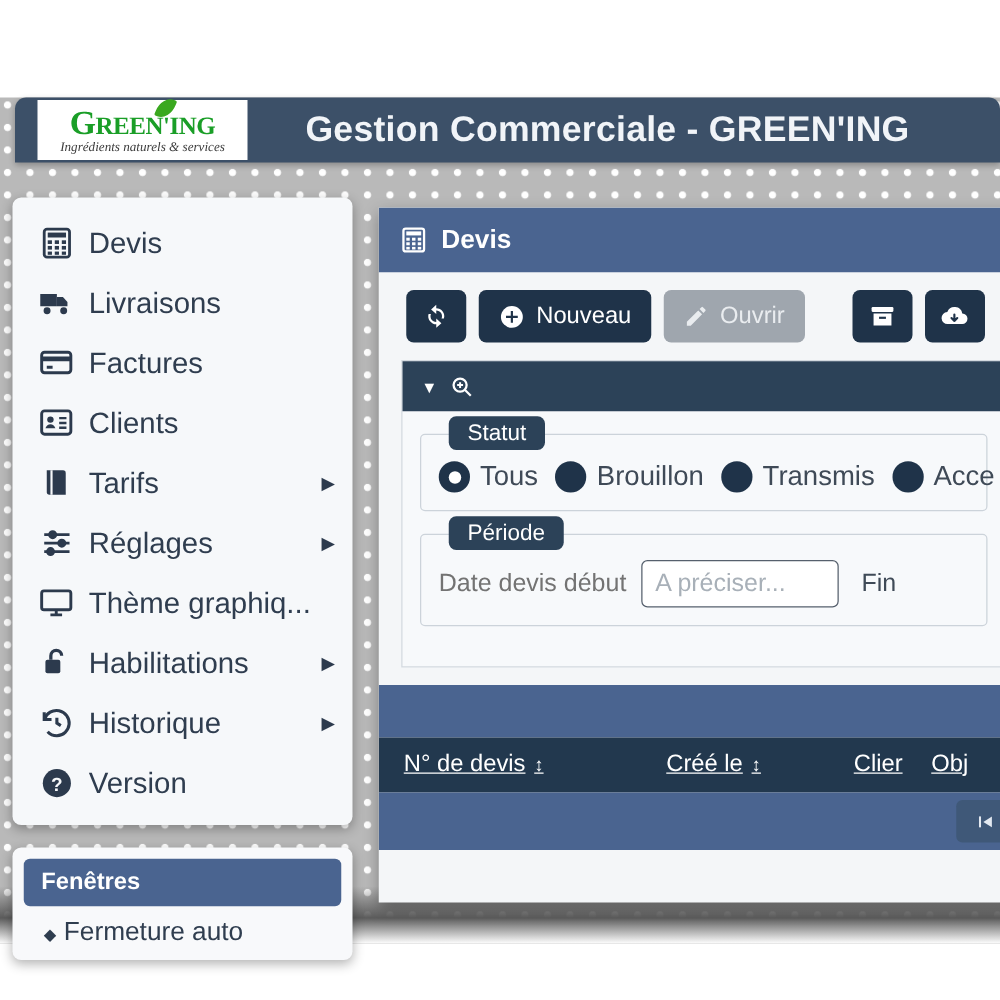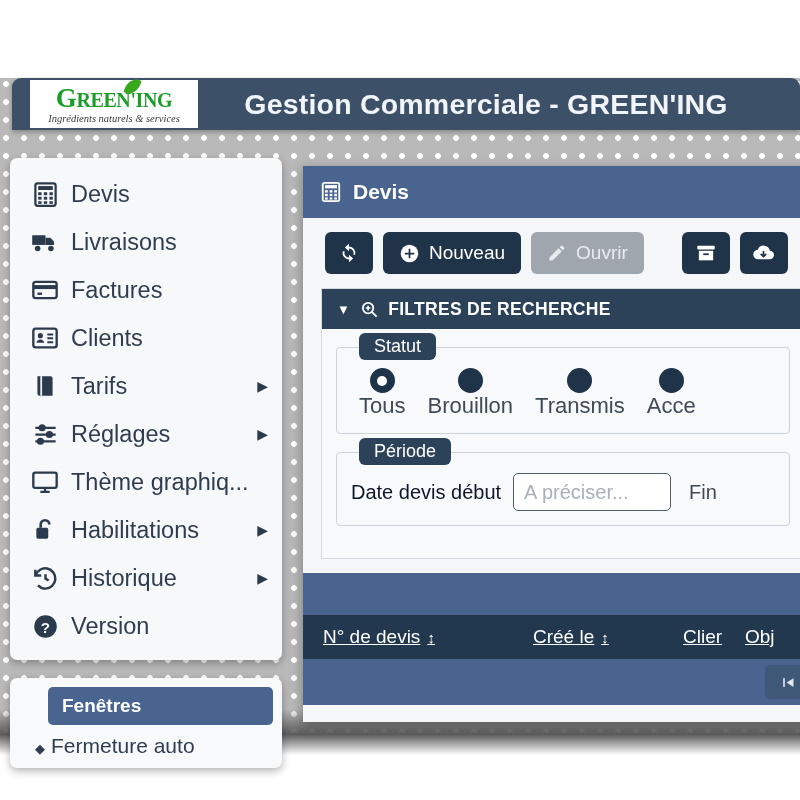--- a/index.html
+++ b/index.html
@@ -139,21 +139,20 @@
   }
   .fenetres-head {
     background: #4a6490;
     color: #ffffff;
     border-radius: 5px;
     height: 38px;
     display: flex; align-items: center;
     padding-left: 14px;
     font-size: 19px;
     font-weight: bold;
-    margin-left: 29px;
   }
   .fenetres-item {
     margin-top: 9px;
     padding-left: 16px;
     font-size: 21px;
     color: #2f3d4f;
     white-space: nowrap;
   }
   .fenetres-item .bullet { font-size: 13px; margin-right: 6px; }
 
@@ -233,41 +232,41 @@
     position: absolute;
     top: -15px; left: 22px;
     background: #2c4258;
     color: #ffffff;
     font-size: 18px;
     border-radius: 6px;
     padding: 3px 15px;
     white-space: nowrap;
   }
   .radio-row { display: flex; align-items: center; white-space: nowrap; }
-  .radio-opt { display: flex; align-items: center; margin-right: 6px; cursor: pointer; flex-direction: column; }
+  .radio-opt { display: flex; align-items: flex-end; margin-right: 6px; cursor: pointer; }
   .radio-dot {
     width: 25px; height: 25px;
     border-radius: 50%;
     background: #1f3349;
     flex: 0 0 auto;
     display: flex; align-items: center; justify-content: center;
   }
   .radio-dot.checked::after {
     content: "";
     width: 10px; height: 10px;
     border-radius: 50%;
     background: #ffffff;
   }
   .radio-label {
     margin-left: 8px; margin-right: 8px;
     font-size: 22px;
     color: #3f4a57;
   }
   .date-row { display: flex; align-items: center; white-space: nowrap; }
-  .date-label { font-size: 20px; color: #0f172a; margin-right: 12px; }
+  .date-label { font-size: 20px; color: #737373; margin-right: 12px; }
   .date-input {
     width: 158px; height: 38px;
     border: 1px solid #56606d;
     border-radius: 5px;
     background: #ffffff;
     font-size: 20px;
     color: #2f3d4f;
     padding: 0 10px;
     box-sizing: border-box;
     font-family: "Liberation Sans", sans-serif;
@@ -540,21 +539,20 @@
     <div class="filters">
       <div class="filters-head">
         <span class="caret">▼</span>
         <span class="mag">
           <svg width="19" height="19" viewBox="0 0 24 24" fill="none" stroke="currentColor" stroke-width="2.3">
               <circle cx="10.2" cy="10.2" r="6.6"></circle>
               <path d="M15.2 15.2L21 21"></path>
               <path d="M10.2 7.2v6M7.2 10.2h6" stroke-width="2"></path>
             </svg>
         </span>
-        <span>FILTRES DE RECHERCHE</span>
       </div>
 
       <div class="filters-body">
 
         <div class="fieldset">
           <span class="legend">Statut</span>
           <div class="radio-row">
             <label class="radio-opt">
               <span class="radio-dot checked"></span>
               <span class="radio-label">Tous</span>

